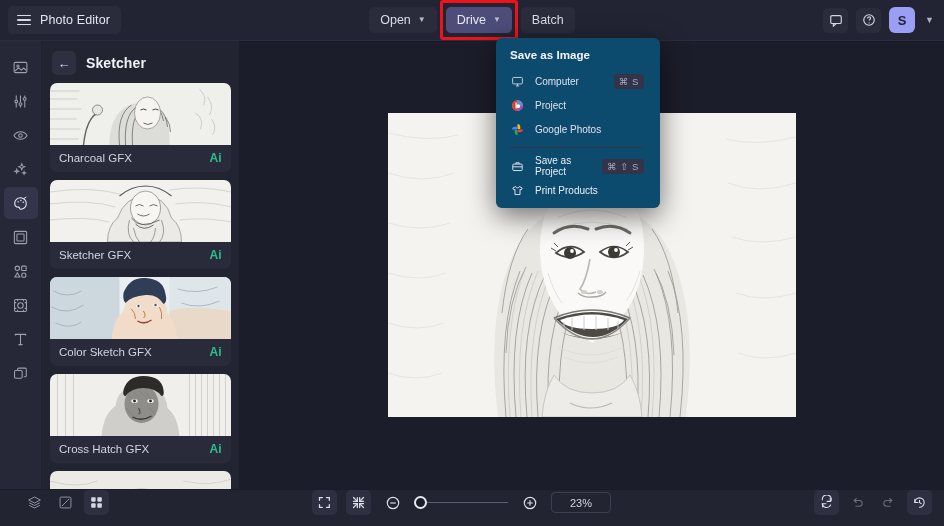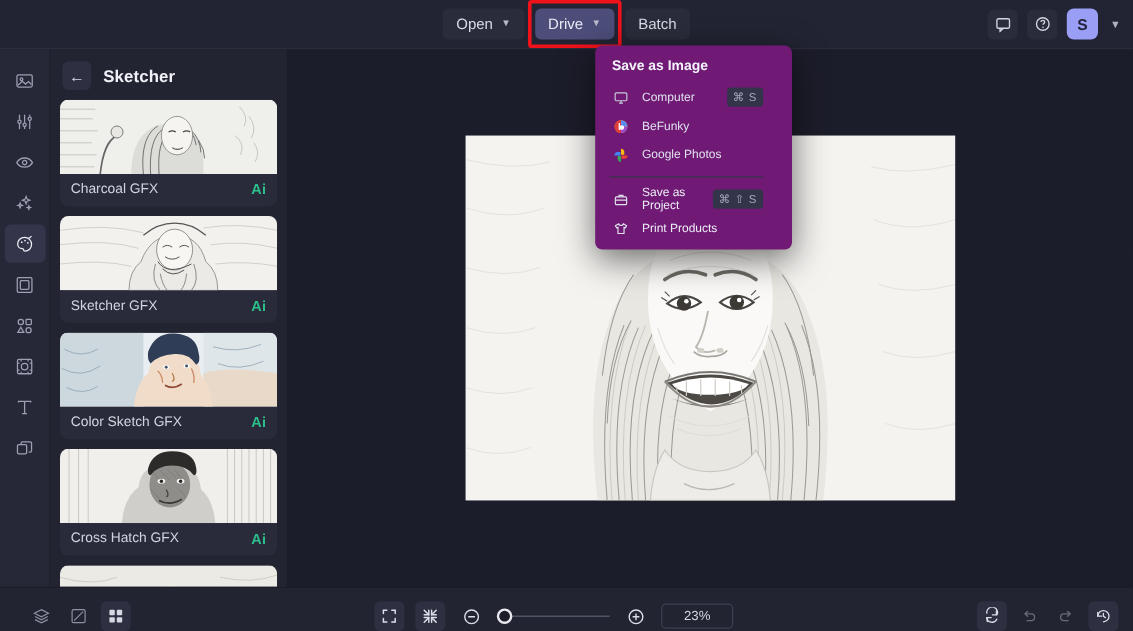--- a/index.html
+++ b/index.html
@@ -141,21 +141,21 @@
     background: #f3f2ee;
     position: relative; overflow: hidden;
   }
   .photo svg { display:block; width: 100%; height: 100%; }
 
   
   .bottombar {
     height: 37px; min-height: 37px;
     background: #232432;
     border-top: 1px solid #1b1c28;
-    display: flex; align-items: flex-end;
+    display: flex; align-items: flex-start;
     padding: 0 10px; gap: 6px;
   }
   .bb-left { display: flex; gap: 6px; margin-left: 12px; }
   .bb-center { margin: 0 auto; display: flex; align-items: center; gap: 9px; }
   .bb-right { display: flex; gap: 6px; margin-right: 2px; }
   .bbtn {
     width: 25px; height: 25px; border-radius: 5px;
     display: flex; align-items: center; justify-content: center;
     cursor: pointer;
   }
@@ -172,24 +172,24 @@
     width: 60px; height: 21px; border: 1px solid #3d3e51; border-radius: 4px;
     display: flex; align-items: center; justify-content: center;
     color: #d3d5e1; font-size: 11px; cursor: text;
   }
 
   
   .menu {
     position: absolute;
     left: 496px; top: 38px;
     width: 164px;
-    background: #701a75;
+    background: #0c4a6e;
     border-radius: 6px;
     box-shadow: 0 8px 28px rgba(0,0,0,.55);
-    padding: 7px 12px 6px 0;
+    padding: 7px 4px 6px 0;
     z-index: 60;
   }
   .menu-head {
     color: #f3f4fa; font-size: 11.6px; font-weight: bold;
     padding: 3px 14px 8px 14px;
   }
   .menu-item {
     display: flex; align-items: center;
     height: 24px; padding: 0 12px 0 14px;
     cursor: pointer; gap: 10px;
@@ -206,20 +206,28 @@
   .mi-arrow { color: #9b9eb1; font-size: 10px; }
   .menu-sep { height: 1px; background: #34364a; margin: 6px 12px 6px 12px; }
 </style>
 </head>
 <body>
 
 <div class="app">
 
   <div class="topbar">
 
+    <div class="brand">
+      <span class="hamburger">
+          <i></i>
+          <i></i>
+          <i></i>
+        </span>
+      <span class="brand-label">Photo Editor</span>
+    </div>
 
     <div class="center-group">
       <button class="tbtn">
         <span>Open</span>
         <span class="chev">▼</span>
       </button>
 
       <span class="save-wrap">
         <button class="tbtn save">
           <span>Drive</span>
@@ -636,21 +644,21 @@
       <span class="mi-icon">
         <svg width="13" height="13" viewBox="0 0 16 16">
           <circle cx="8" cy="8" r="6.6" fill="#f0a30a"></circle>
           <path d="M8 1.4A6.6 6.6 0 008 14.6z" fill="#e23a3a"></path>
           <path d="M8 1.4a6.6 6.6 0 016.6 6.6H8z" fill="#5b8def"></path>
           <path d="M8 8h6.6A6.6 6.6 0 018 14.6z" fill="#9a4ad1"></path>
           <path d="M5.6 4.2h1.3v7.4H5.6z" fill="#fff"></path>
           <circle cx="8.8" cy="9" r="2.4" fill="#fff"></circle>
         </svg>
       </span>
-      <span class="mi-label">BeFunky</span>
+      <span class="mi-label">Project</span>
     </div>
 
 
     <div class="menu-item">
       <span class="mi-icon">
         <svg width="13" height="13" viewBox="0 0 16 16">
           <path d="M8 1.2c2 0 3.4 1.5 3.4 3.4V7.4H8z" fill="#fbbc04"></path>
           <path d="M14.8 8c0 2-1.5 3.4-3.4 3.4H8.6V8z" fill="#ea4335"></path>
           <path d="M8 14.8c-2 0-3.4-1.5-3.4-3.4V8.6H8z" fill="#34a853"></path>
           <path d="M1.2 8c0-2 1.5-3.4 3.4-3.4H7.4V8z" fill="#4285f4"></path>

